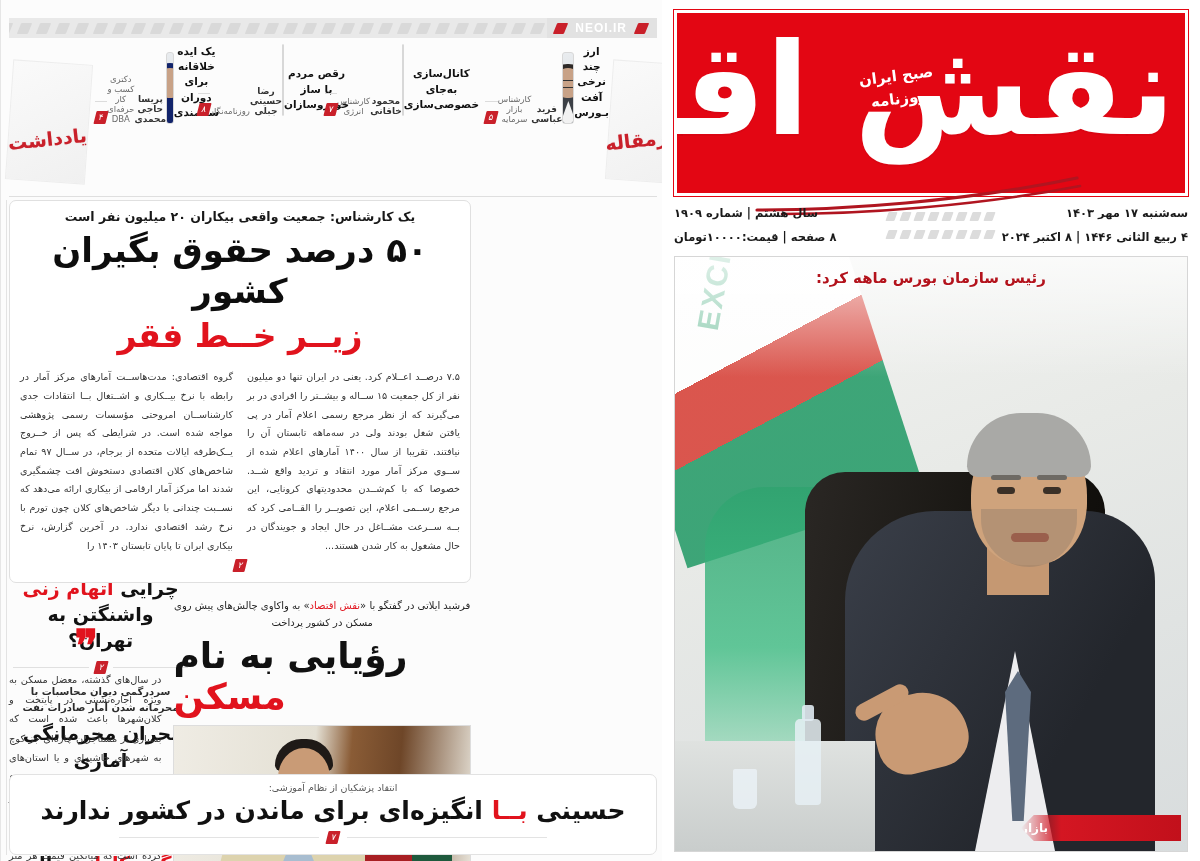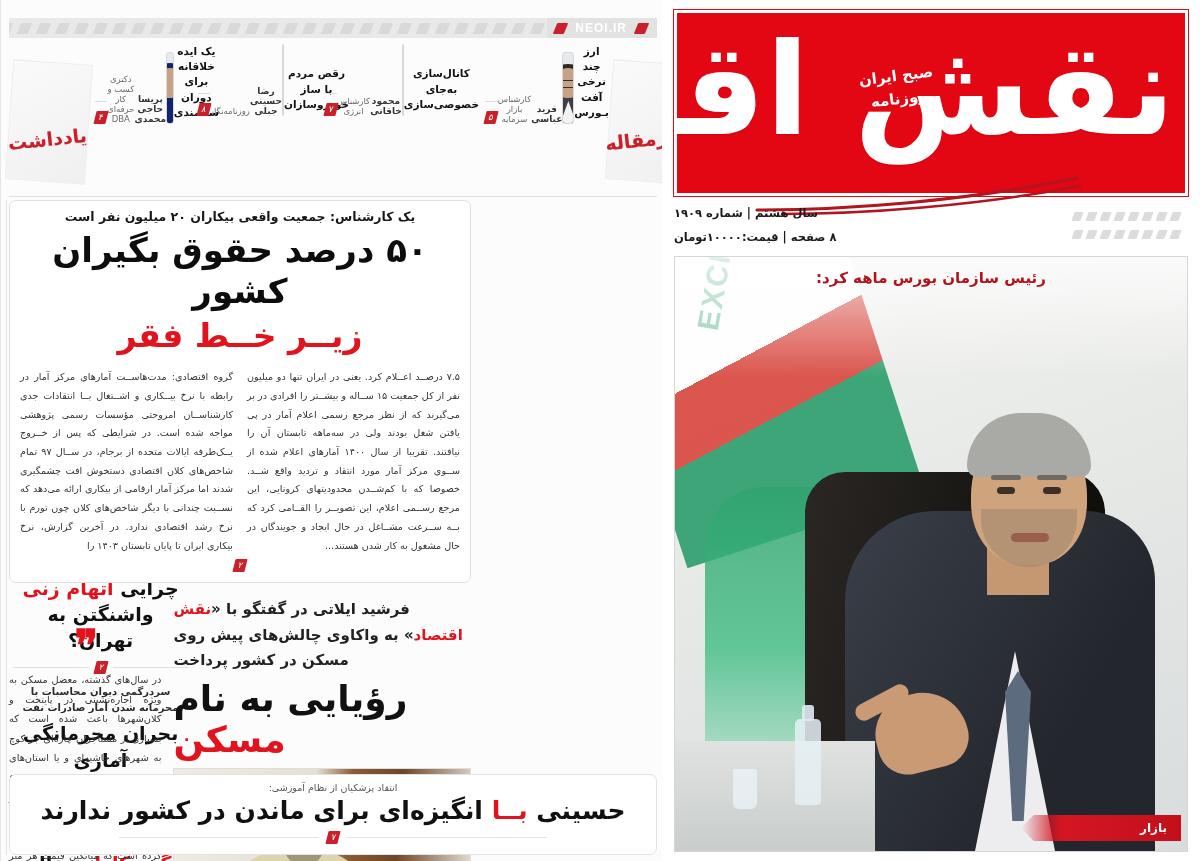--- a/index.html
+++ b/index.html
@@ -207,22 +207,22 @@
     display:flex; justify-content:center; margin-top: 4px;
   }
 
   
   .house-wrap {
     margin-top: 14px; display:flex; flex-direction:row; gap: 12px;
   }
   .house-left { flex: 1 1 62%; }
   .house-right { flex: 0 0 33%; padding-top: 34px; }
   .house-kicker {
-    font-size: 15px; font-weight:bold; color:#222;
-    text-align:left; line-height:1.7;
+    font-size: 10px; font-weight:normal; color:#222;
+    text-align:center; line-height:1.7;
   }
   .house-kicker .paper { color:#e1131d; }
   .house-head {
     font-size: 36px; font-weight:bold; color:#e1131d;
     text-align:left; margin-top: 4px; letter-spacing:-0.5px;
   }
   .house-head .dk { color:#111; }
   .house-photo {
     margin-top: 8px; width: 100%; height: 160px;
     border: 1px solid #ddd; overflow:hidden; position:relative;
@@ -401,21 +401,21 @@
   .lp-head-title {
     position:absolute; right: 10px; top: 32px; left: 10px;
     text-align:center; font-size: 41px; font-weight:bold; color:#ffffff;
     letter-spacing: -1.5px;
     text-shadow: 0 0 3px rgba(80,80,80,.55), 1px 2px 4px rgba(60,60,60,.45);
   }
   .lp-arrow {
     position:absolute; right: 6px; bottom: 10px; width: 160px; height: 26px;
     background: linear-gradient(90deg, rgba(220,30,40,0) 0%, #d41622 25%, #c2101b 100%);
     clip-path: polygon(8% 0, 100% 0, 100% 100%, 8% 100%, 0 50%);
-    display:flex; align-items:center; justify-content:flex-start;
+    display:flex; align-items:center; justify-content:flex-end;
     padding-right: 8px;
   }
   .lp-arrow .lbl { font-size: 12px; color:#fff; font-weight:bold; padding-right:6px; }
 </style>
 </head>
 <body>
 
 <div class="page">
 
   <div class="left-zone">
@@ -664,20 +664,24 @@
         </div>
       </div>
     </div>
 
     <svg class="mh-swoosh" viewBox="0 0 330 40" xmlns="http://www.w3.org/2000/svg">
       <path d="M5,34 C90,34 210,26 325,2" stroke="#b01520" stroke-width="3.2" fill="none" stroke-linecap="round"></path>
       <path d="M30,38 C110,38 225,30 328,10" stroke="#b01520" stroke-width="2.6" fill="none" stroke-linecap="round"></path>
     </svg>
 
     <div class="info-row rtl">
+      <div class="info-right">
+        <div>سه‌شنبه ۱۷ مهر ۱۴۰۳</div>
+        <div>۴ ربیع الثانی ۱۴۴۶ | ۸ اکتبر ۲۰۲۴</div>
+      </div>
       <div class="info-mid">
         <div class="info-dots">
             <span class="d"></span>
             <span class="d"></span>
             <span class="d"></span>
             <span class="d"></span>
             <span class="d"></span>
             <span class="d"></span>
             <span class="d"></span>
             <span class="d"></span>

